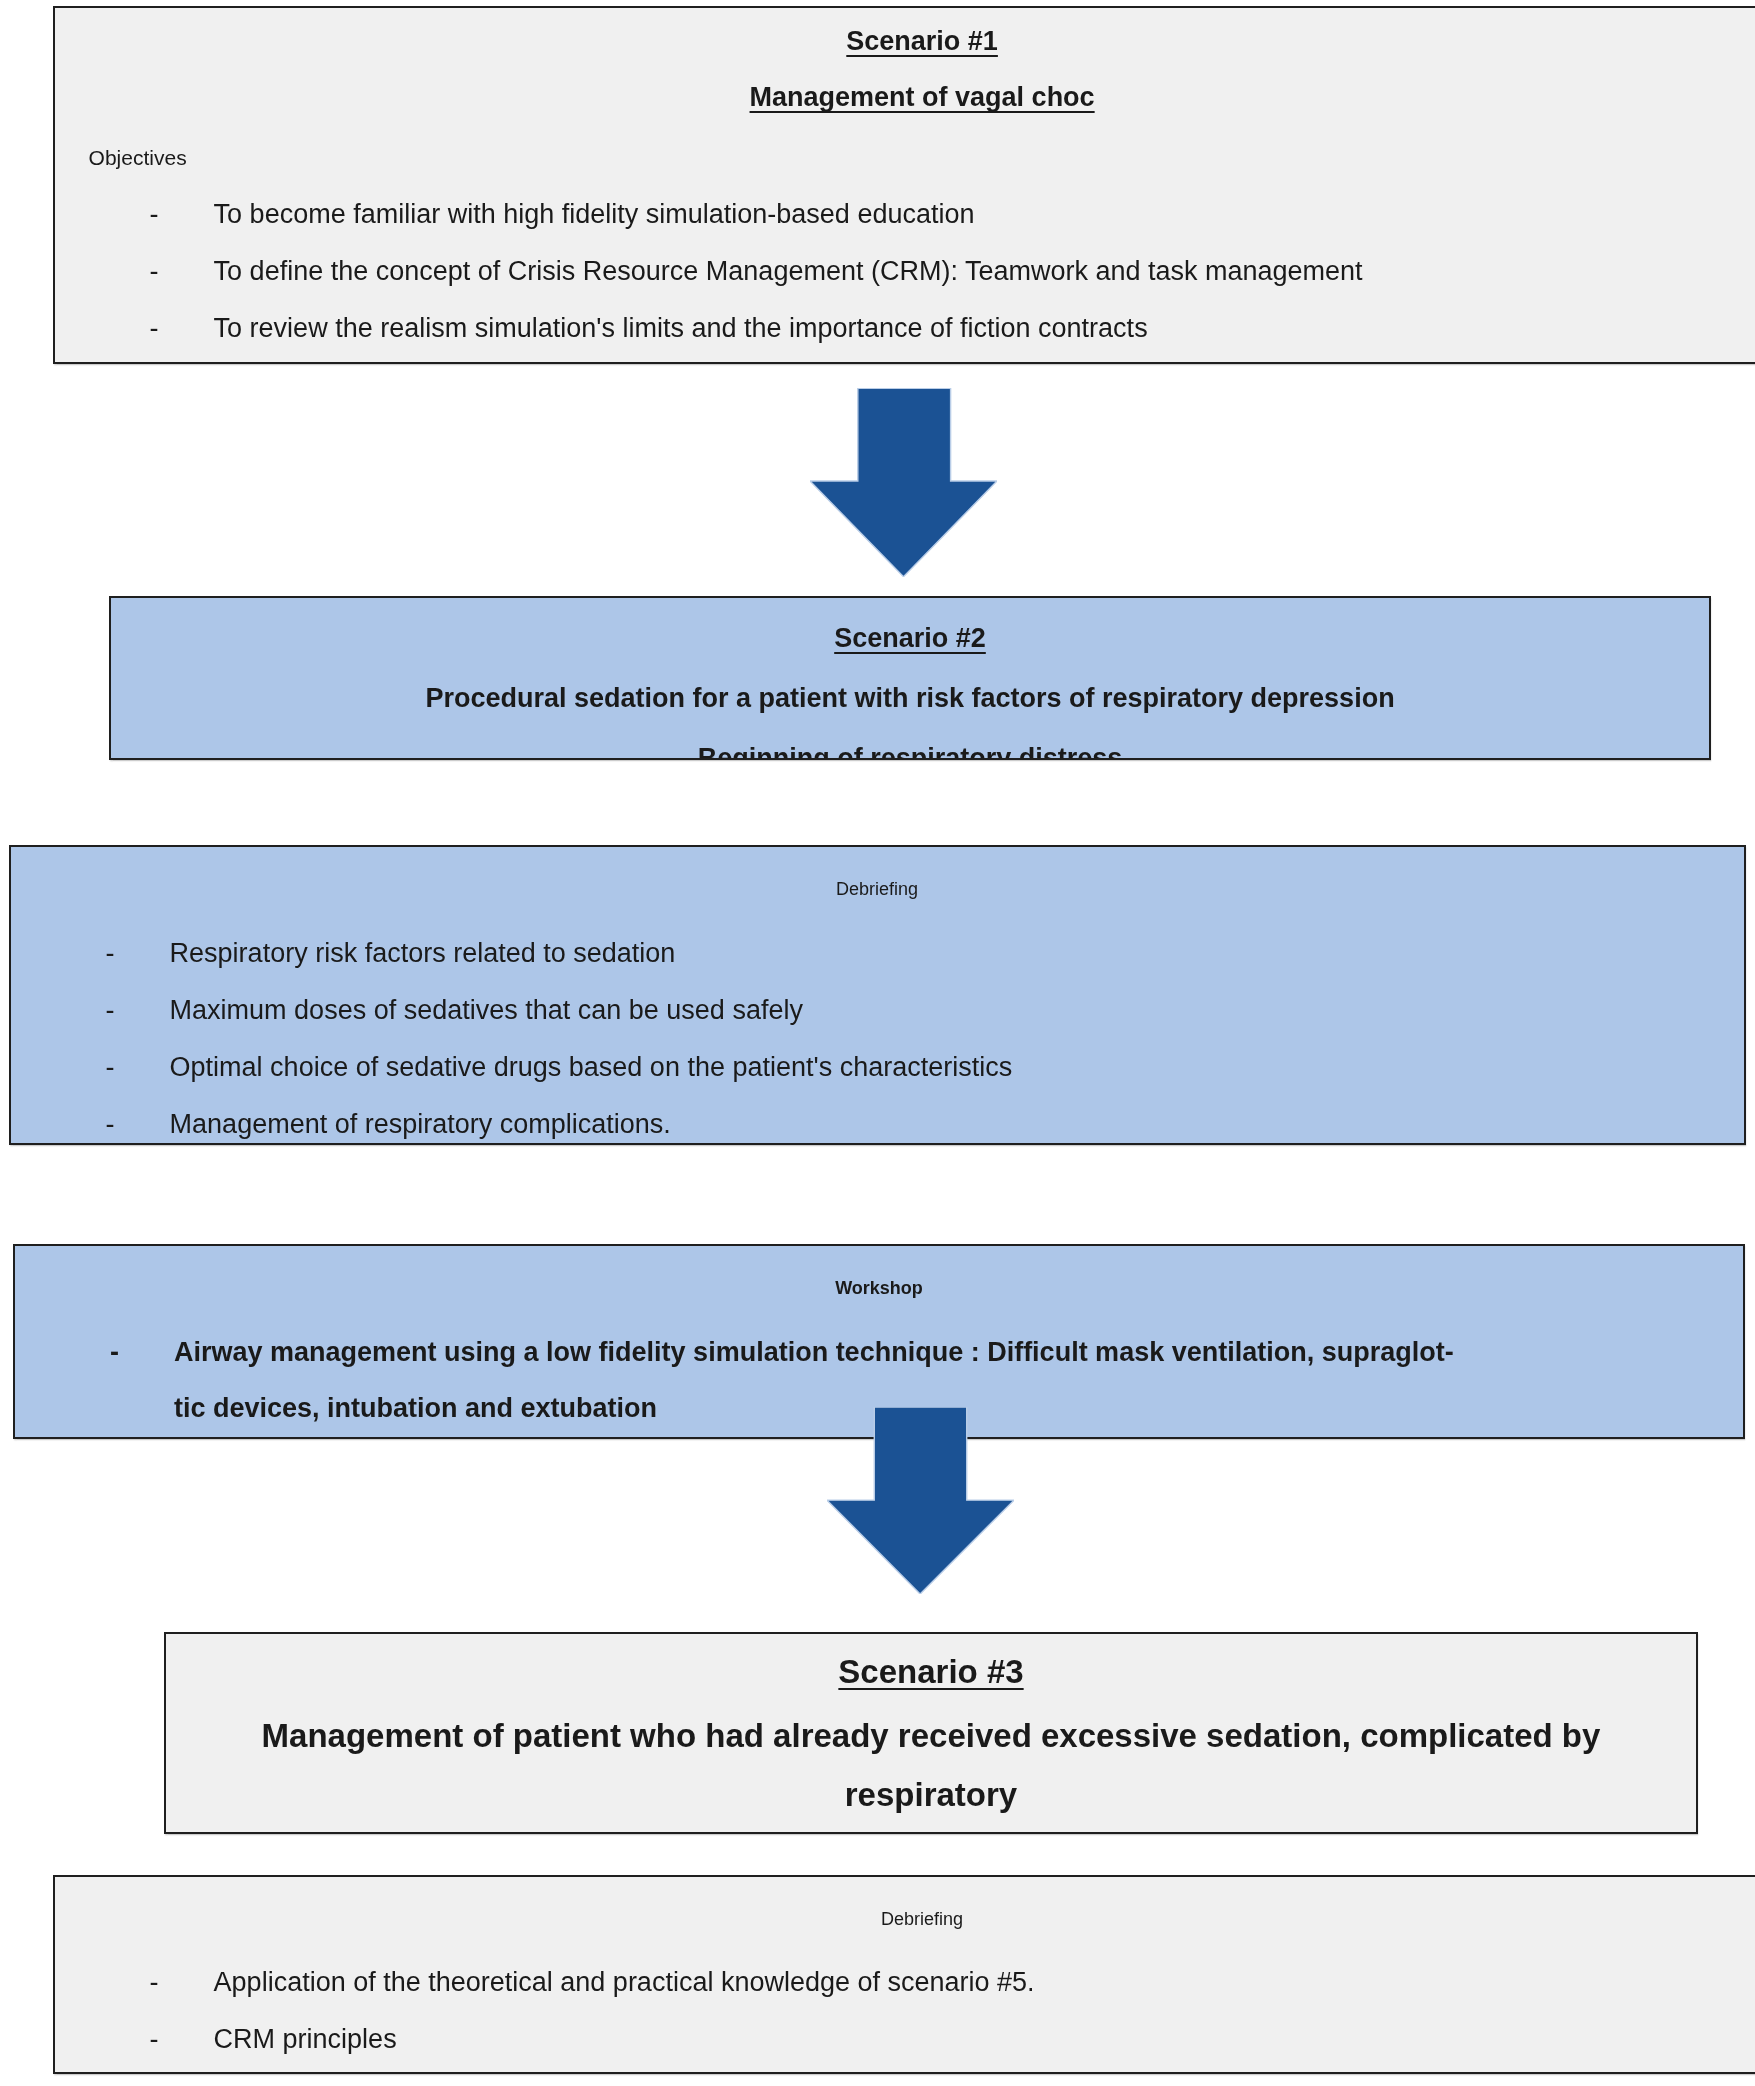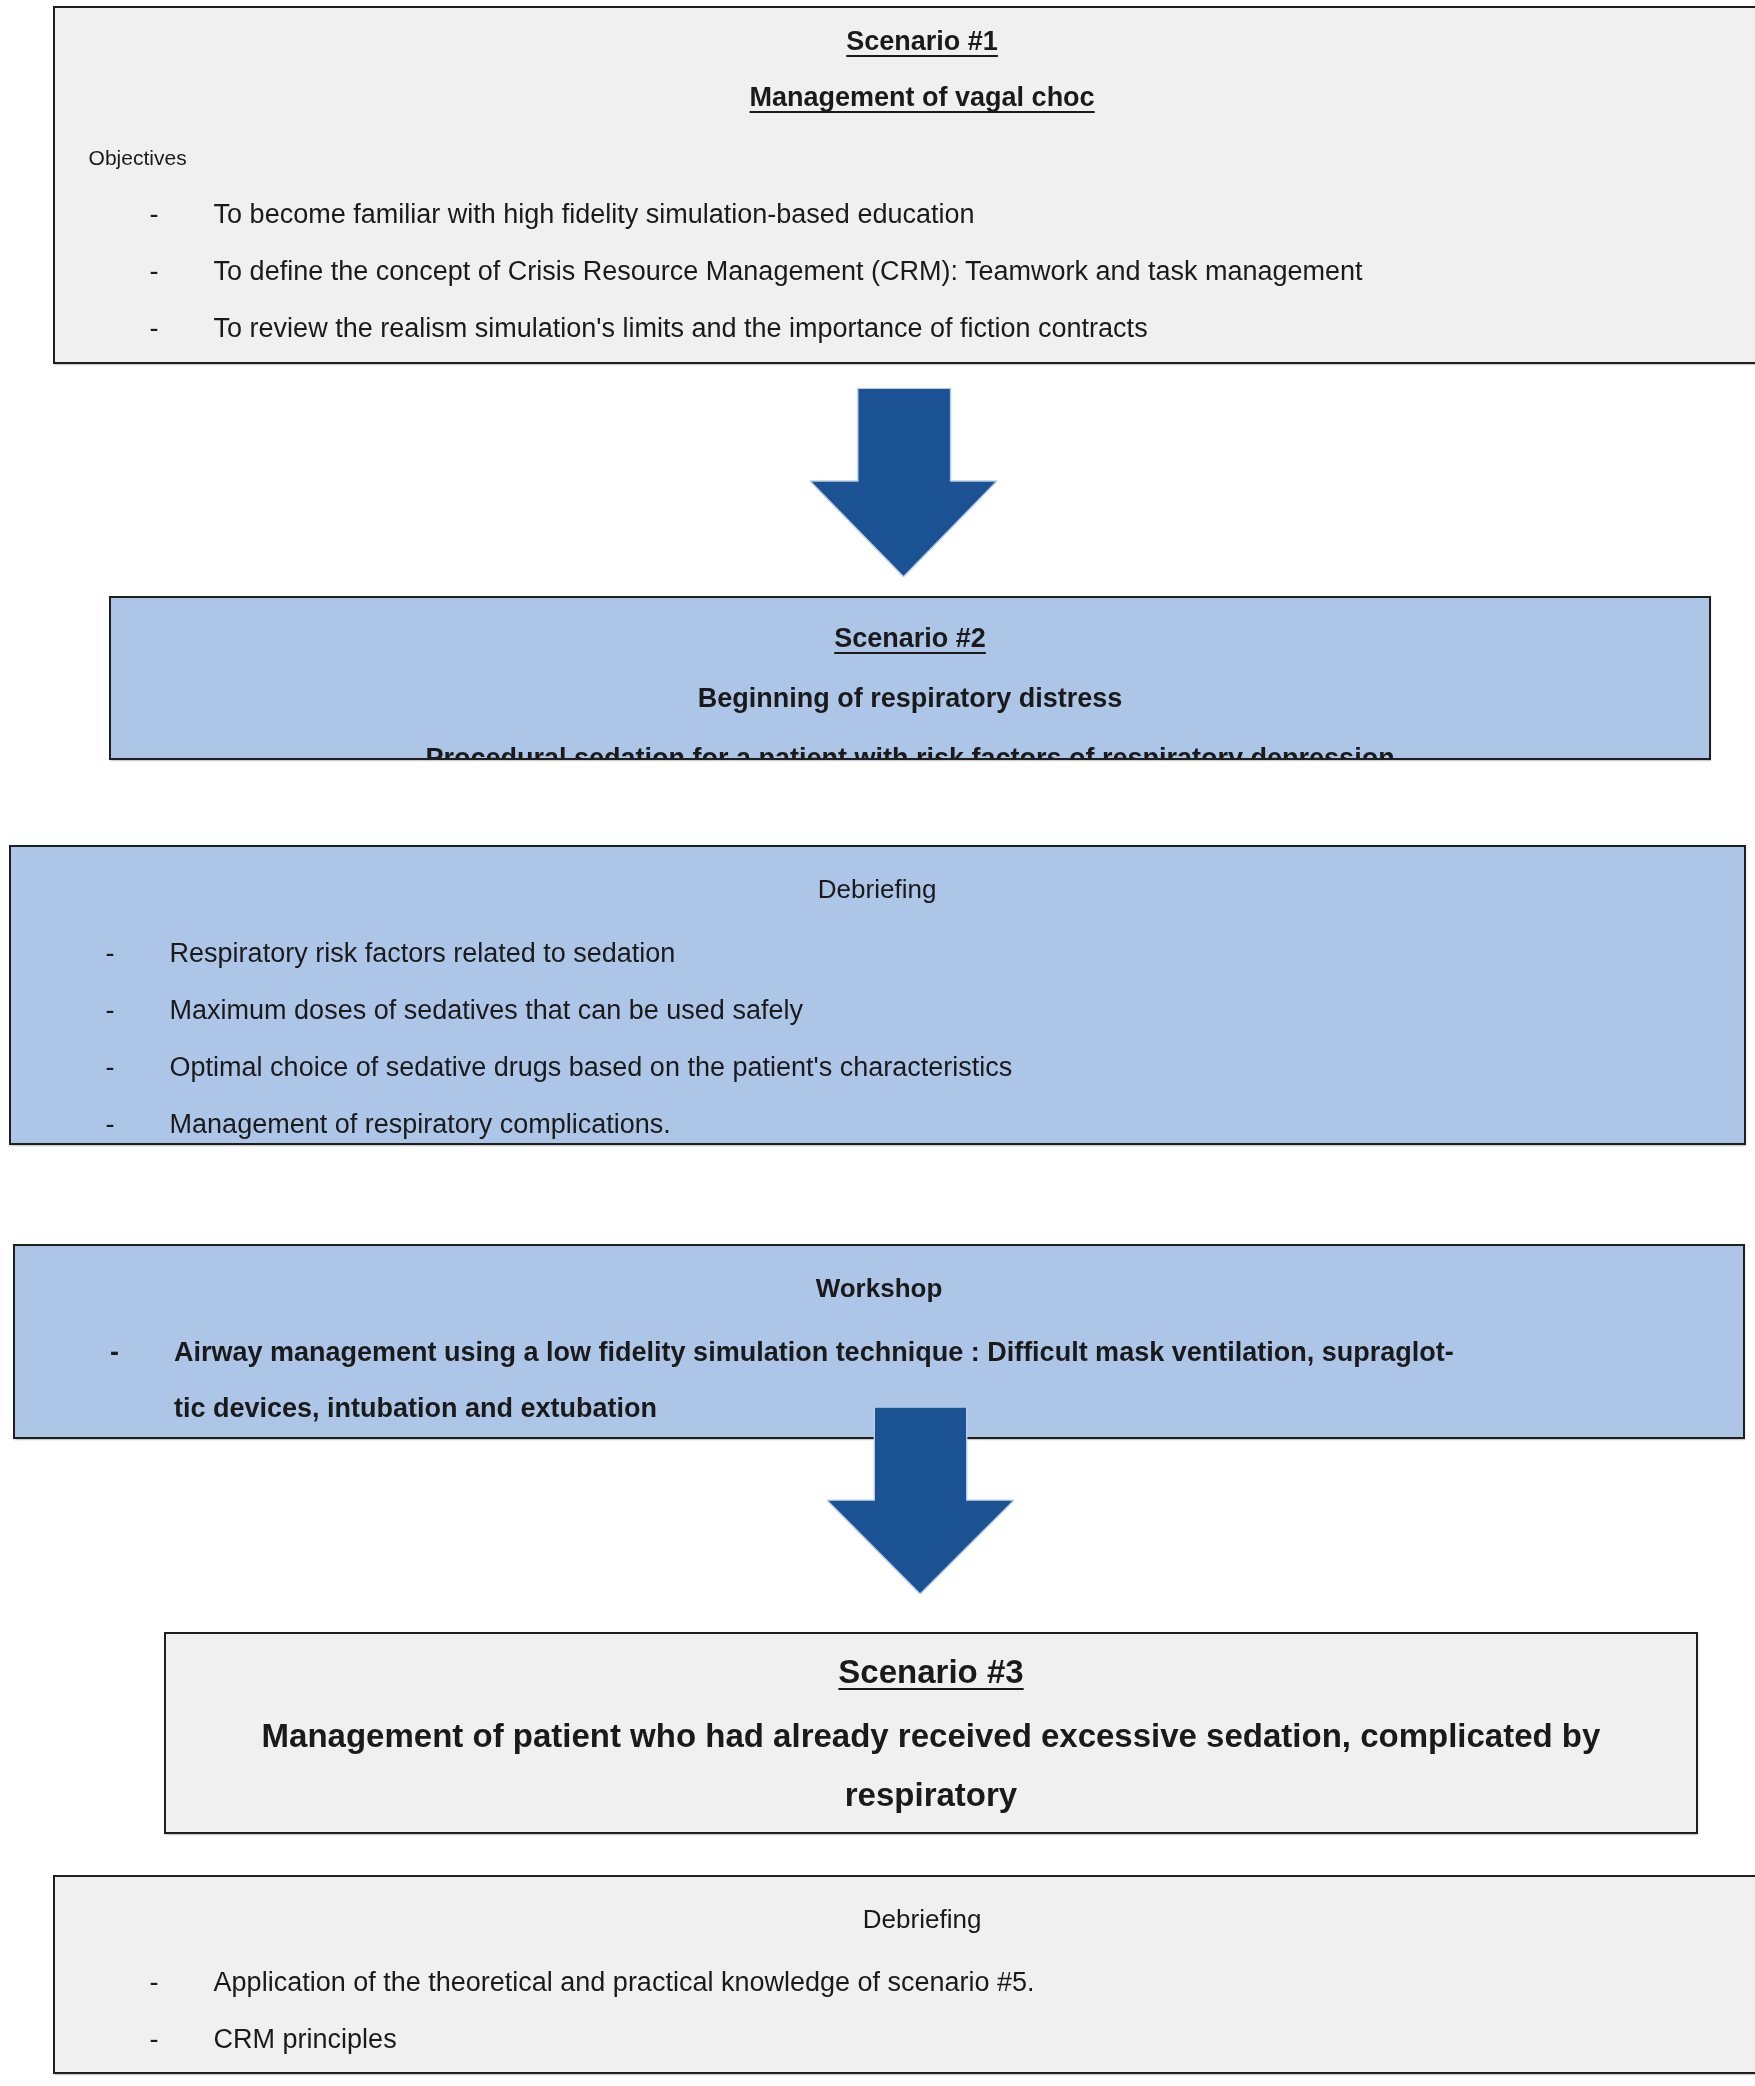--- a/index.html
+++ b/index.html
@@ -27,21 +27,21 @@
   .box.blue{background:var(--blue-box);}
   .center{text-align:center;}
   .u{text-decoration:underline;text-decoration-thickness:2.1px;text-underline-offset:5px;}
   .bold{font-weight:700;}
   .titleblock{padding-top:5.7px;font-size:27px;line-height:56px;}
   .label{font-size:21px;line-height:56px;padding-left:34px;}
   .bullets{list-style:none;font-size:27px;line-height:57px;}
   .bullets li{display:flex;align-items:flex-start;padding-left:95px;}
   .bullets .dash{flex:0 0 64px;}
   .bullets .btext{flex:1 1 auto;white-space:pre-line;padding-right:21.5px;}
-  .heading{font-size:26px;line-height:57px;text-align:center;}
+  .heading{font-size:18px;line-height:57px;text-align:center;}
   .preline{white-space:pre-line;}
   .arrow-svg{position:absolute;display:block;}
 
   
   #box-s1{left:8.6px;top:5.7px;width:1739px;height:358px;}
   #box-s1 .titleblock{padding-top:5.7px;}
   #box-s1 .label{margin-top:4.3px;}
   
   #arrow1{left:810px;top:388px;}
   
@@ -96,22 +96,22 @@
       </ul>
   </div>
 
   <svg id="arrow1" class="arrow-svg" width="187" height="189" viewBox="0 0 262 264">
     <polygon points="67,0 197,0 197,130 262,130 131,264 0,130 67,130" fill="#1b5294" stroke="#b9cde7" stroke-width="2"></polygon>
   </svg>
 
   <div id="box-s2" class="box blue">
     <div class="inner center bold">
       <div><span class="u">Scenario #2</span></div>
+      <div>Procedural sedation for a patient with risk factors of respiratory depression</div>
       <div>Beginning of respiratory distress</div>
-      <div>Procedural sedation for a patient with risk factors of respiratory depression</div>
     </div>
   </div>
 
   <div id="box-d1" class="box blue">
     <div class="heading">Debriefing</div>
     <ul class="bullets">
 
         <li>
           <span class="dash">-</span>
           <span class="btext">Respiratory risk factors related to sedation</span>

